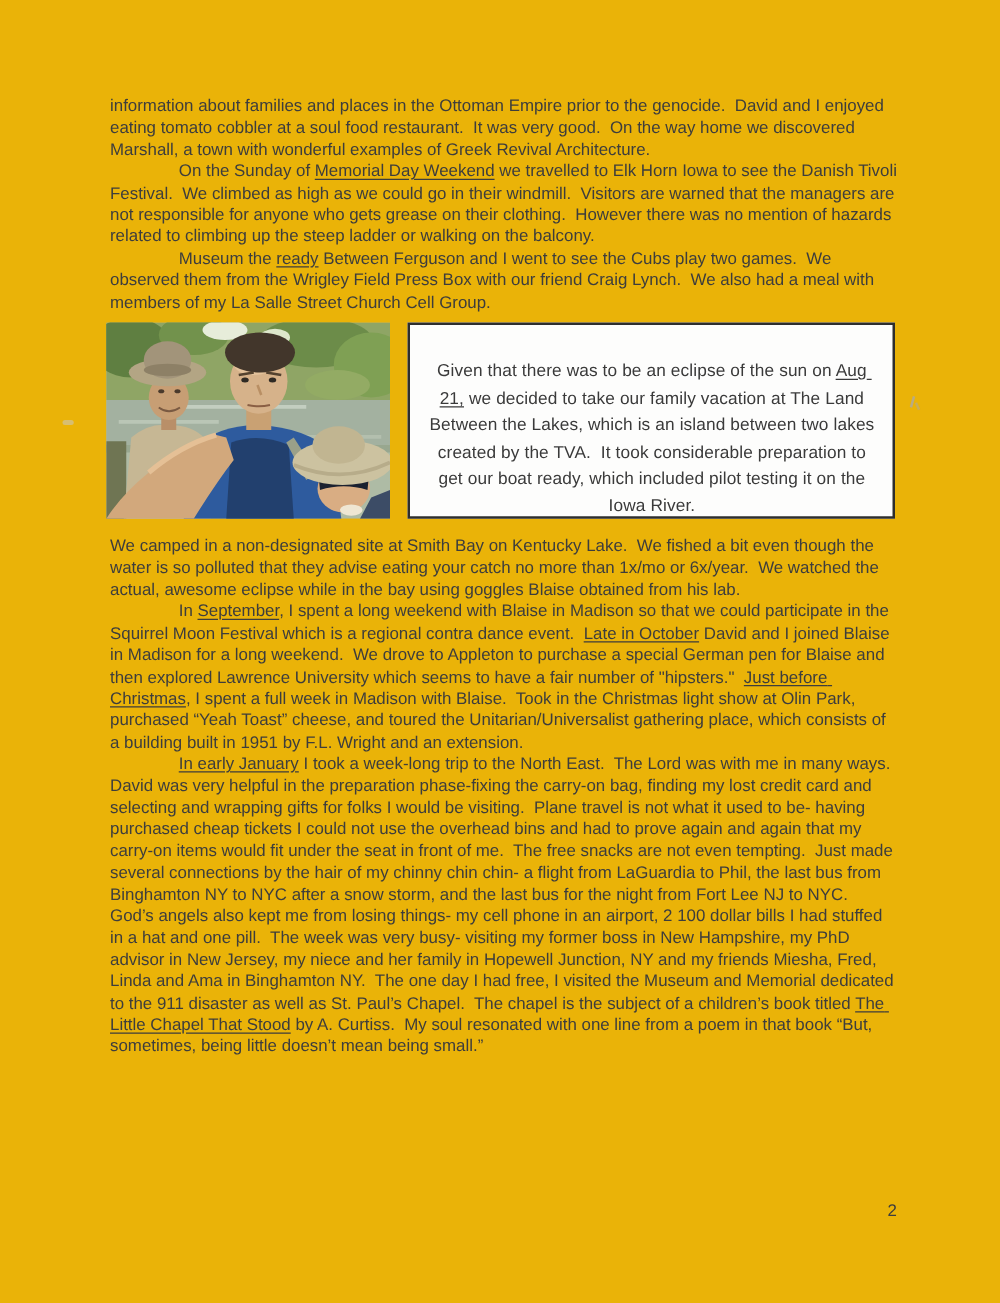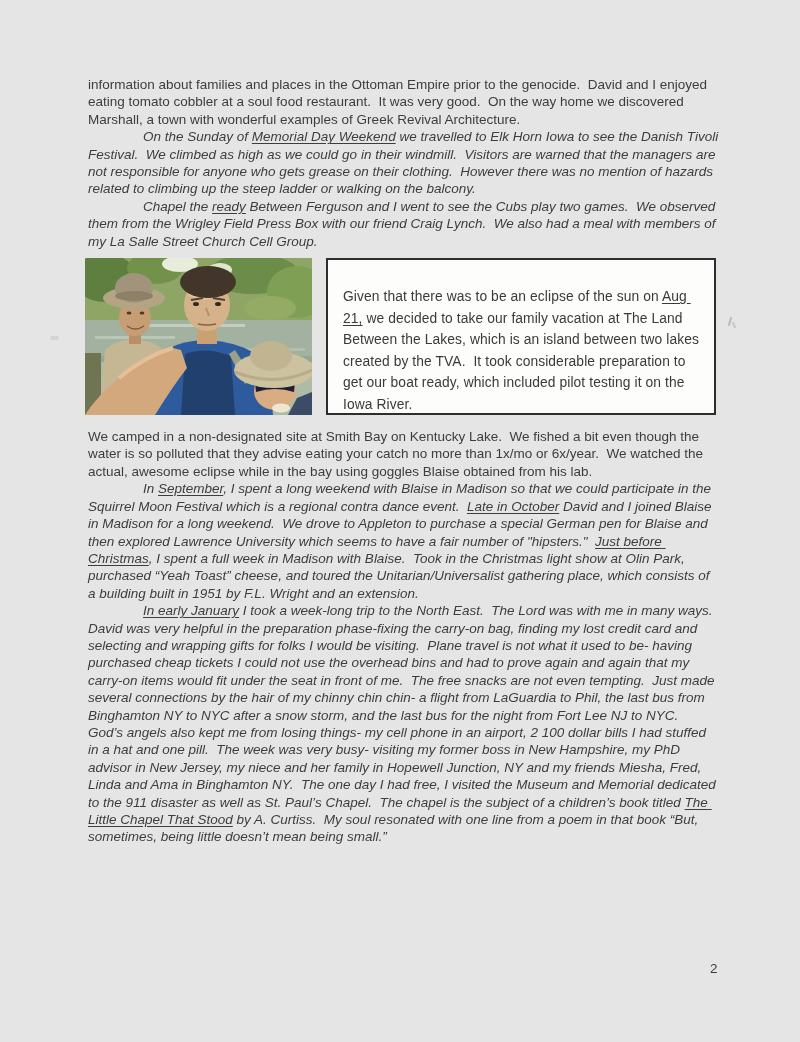--- a/index.html
+++ b/index.html
@@ -1,28 +1,28 @@
 <!DOCTYPE html>
 <html><head>
 <meta charset="utf-8">
 <style>
   html,body{margin:0;padding:0;background:#ffffff;}
   .page{
     position:relative;width:800px;height:1042px;margin:0 auto;
-    background:#e5e5e5;overflow:hidden;
+    background:#eab308;overflow:hidden;
     font-family:"Liberation Sans","DejaVu Sans",sans-serif;
   }
   .content{
     position:absolute;left:88px;top:76px;width:631px;
     color:#3d3d3d;font-size:13.5px;line-height:17.4px;
   }
   .para{margin:0;white-space:pre-wrap;}
-  .para.indented{text-indent:55px;font-style:italic;}
+  .para.indented{text-indent:55px;}
   .u{text-decoration:underline;text-underline-offset:2px;}
-  .figure-row{display:flex;margin:8px 0 13px -3px;white-space:normal;}
+  .figure-row{display:flex;margin:8px 0 13px -3px;white-space:normal;text-align:center;}
   .photo{width:227px;height:157px;flex:none;display:block;}
   .callout{
     box-sizing:border-box;margin-left:14px;width:390px;height:157px;
     border:2px solid #2e2e2e;background:#fdfdfc;
     padding:26px 14px 0 15px;
   }
   .callout p{
     margin:0;font-size:13.8px;line-height:21.6px;letter-spacing:0.1px;
     color:#3a3a3a;white-space:pre-wrap;
   }
@@ -35,21 +35,21 @@
 </head>
 <body>
 
 <div class="page">
   <div class="content">
 
     <p class="para"><span>information about families and places in the Ottoman Empire prior to the genocide.  David and I enjoyed eating tomato cobbler at a soul food restaurant.  It was very good.  On the way home we discovered Marshall, a town with wonderful examples of Greek Revival Architecture.</span></p>
 
     <p class="para indented"><span>On the Sunday of </span><span class="u">Memorial Day Weekend</span><span> we travelled to Elk Horn Iowa to see the Danish Tivoli Festival.  We climbed as high as we could go in their windmill.  Visitors are warned that the managers are not responsible for anyone who gets grease on their clothing.  However there was no mention of hazards related to climbing up the steep ladder or walking on the balcony.</span></p>
 
-    <p class="para indented"><span>Chapel the </span><span class="u">ready</span><span> Between Ferguson and I went to see the Cubs play two games.  We observed them from the Wrigley Field Press Box with our friend Craig Lynch.  We also had a meal with members of my La Salle Street Church Cell Group.</span></p>
+    <p class="para indented"><span>Museum the </span><span class="u">ready</span><span> Between Ferguson and I went to see the Cubs play two games.  We observed them from the Wrigley Field Press Box with our friend Craig Lynch.  We also had a meal with members of my La Salle Street Church Cell Group.</span></p>
 
     <div class="figure-row">
       <svg class="photo" viewBox="0 0 227 157" preserveAspectRatio="none" role="img" aria-label="Outdoor selfie of three people in hats on the water: older man in bucket hat, young man in blue life vest taking the photo, woman in sun hat and sunglasses; trees and lake behind">
 
         <rect width="227" height="157" fill="#aebba5"></rect>
         <g>
           <rect width="227" height="62" fill="#8fa565"></rect>
           <ellipse cx="20" cy="20" rx="32" ry="24" fill="#5f7f41"></ellipse>
           <ellipse cx="70" cy="10" rx="28" ry="16" fill="#72924c"></ellipse>
           <ellipse cx="168" cy="16" rx="46" ry="20" fill="#6c8c49"></ellipse>

